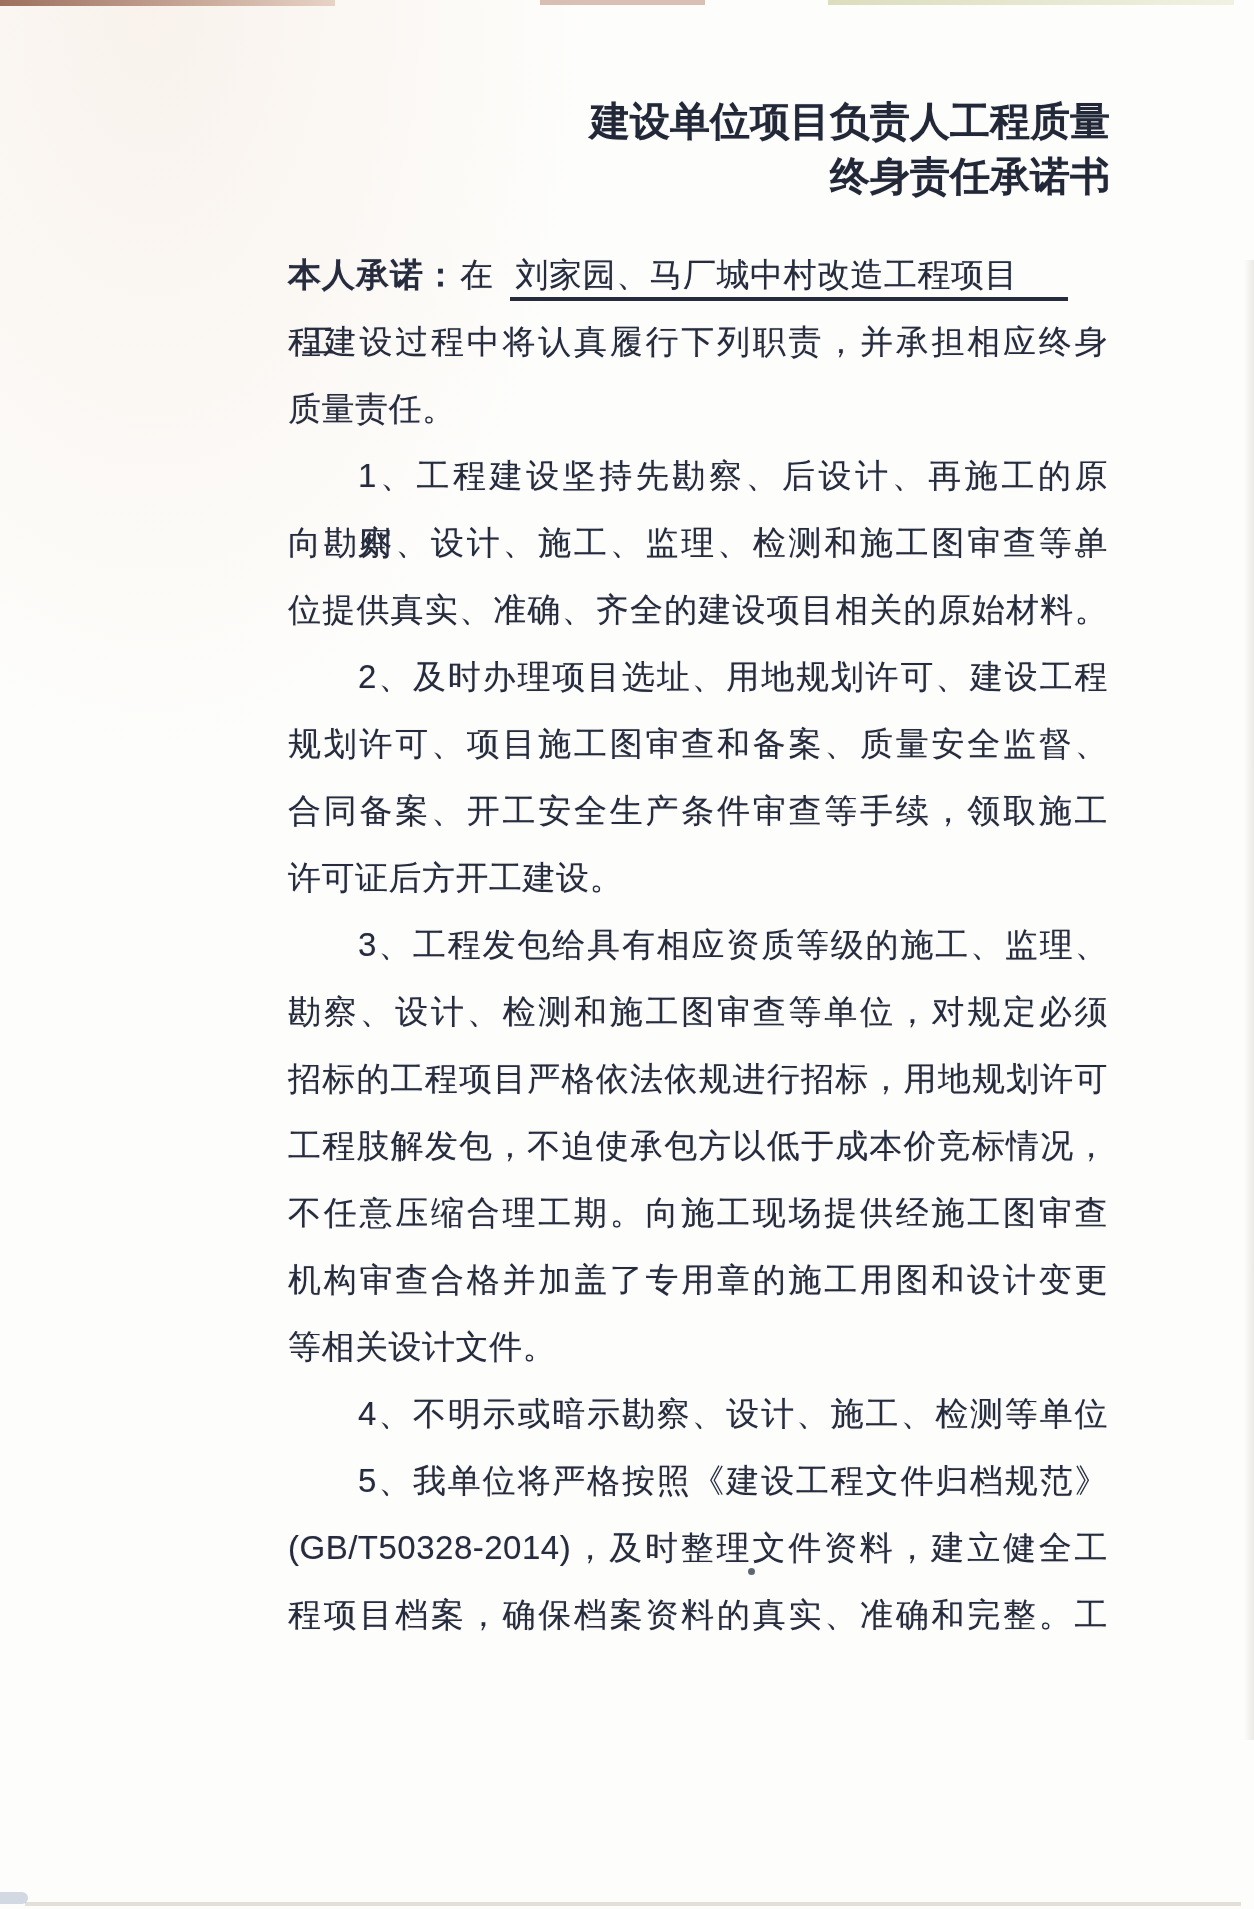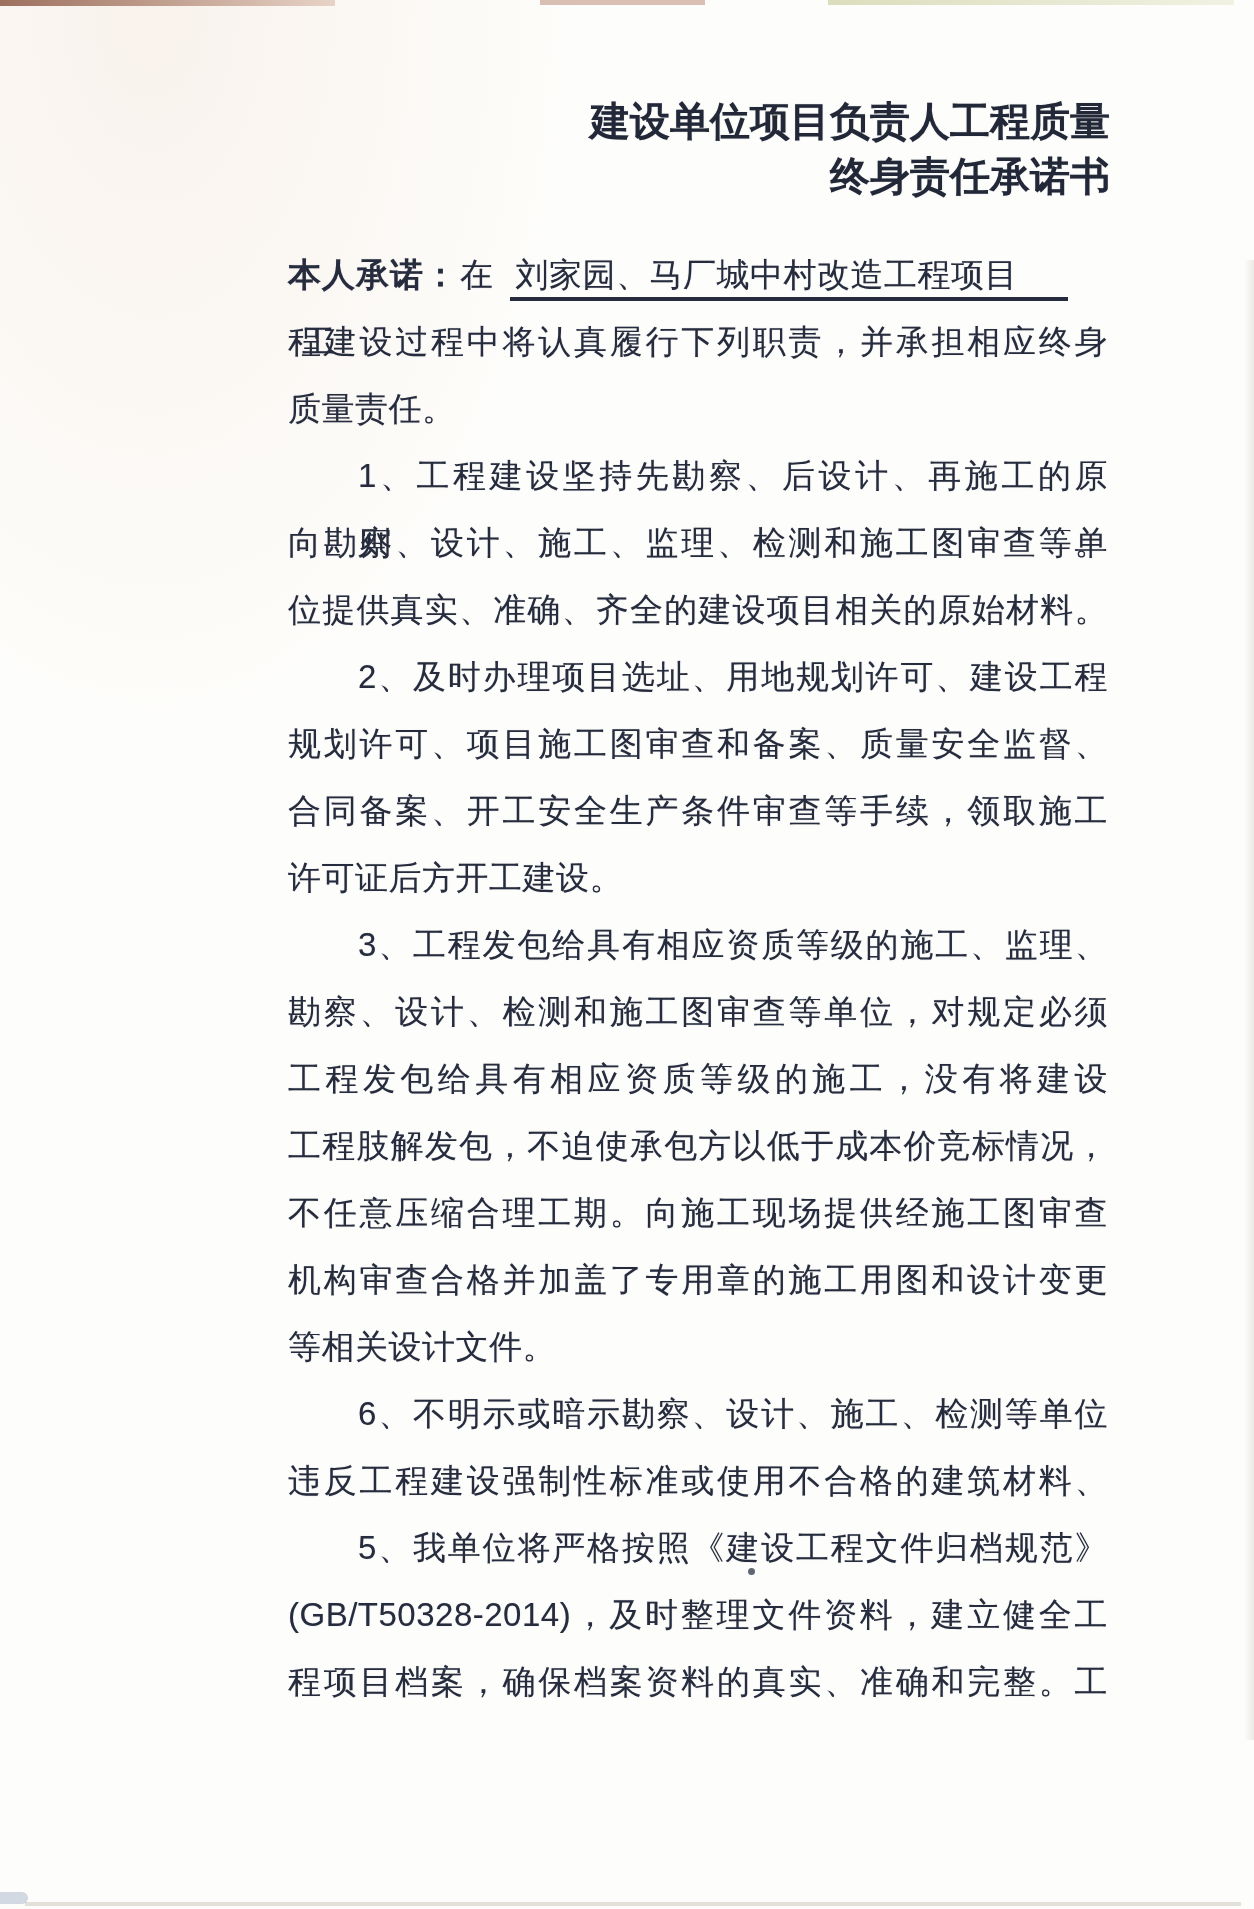--- a/index.html
+++ b/index.html
@@ -133,28 +133,27 @@
     <div class="line fill">向勘察、设计、施工、监理、检测和施工图审查等单</div>
     <div class="line fill">位提供真实、准确、齐全的建设项目相关的原始材料。</div>
 
     <div class="line indent fill">2、及时办理项目选址、用地规划许可、建设工程</div>
     <div class="line fill">规划许可、项目施工图审查和备案、质量安全监督、</div>
     <div class="line fill">合同备案、开工安全生产条件审查等手续，领取施工</div>
     <div class="line">许可证后方开工建设。</div>
 
     <div class="line indent fill">3、工程发包给具有相应资质等级的施工、监理、</div>
     <div class="line fill">勘察、设计、检测和施工图审查等单位，对规定必须</div>
-    <div class="line fill">工程发包给具有相应资质等级的施工，没有将建设</div>
+    <div class="line fill">招标的工程项目严格依法依规进行招标，用地规划许可</div>
     <div class="line fill">工程肢解发包，不迫使承包方以低于成本价竞标情况，</div>
     <div class="line fill">不任意压缩合理工期。向施工现场提供经施工图审查</div>
     <div class="line fill">机构审查合格并加盖了专用章的施工用图和设计变更</div>
     <div class="line">等相关设计文件。</div>
 
-    <div class="line indent fill">6、不明示或暗示勘察、设计、施工、检测等单位</div>
-    <div class="line fill">违反工程建设强制性标准或使用不合格的建筑材料、</div>
+    <div class="line indent fill">4、不明示或暗示勘察、设计、施工、检测等单位</div>
 
     <div class="line indent fill">5、我单位将严格按照《建设工程文件归档规范》</div>
     <div class="line fill">(GB/T50328-2014)，及时整理文件资料，建立健全工</div>
     <div class="line fill">程项目档案，确保档案资料的真实、准确和完整。工</div>
 
   </div>
 
   <div class="ink-dot"></div>
   <div class="right-shadow"></div>
   <div class="bottom-edge"></div>

